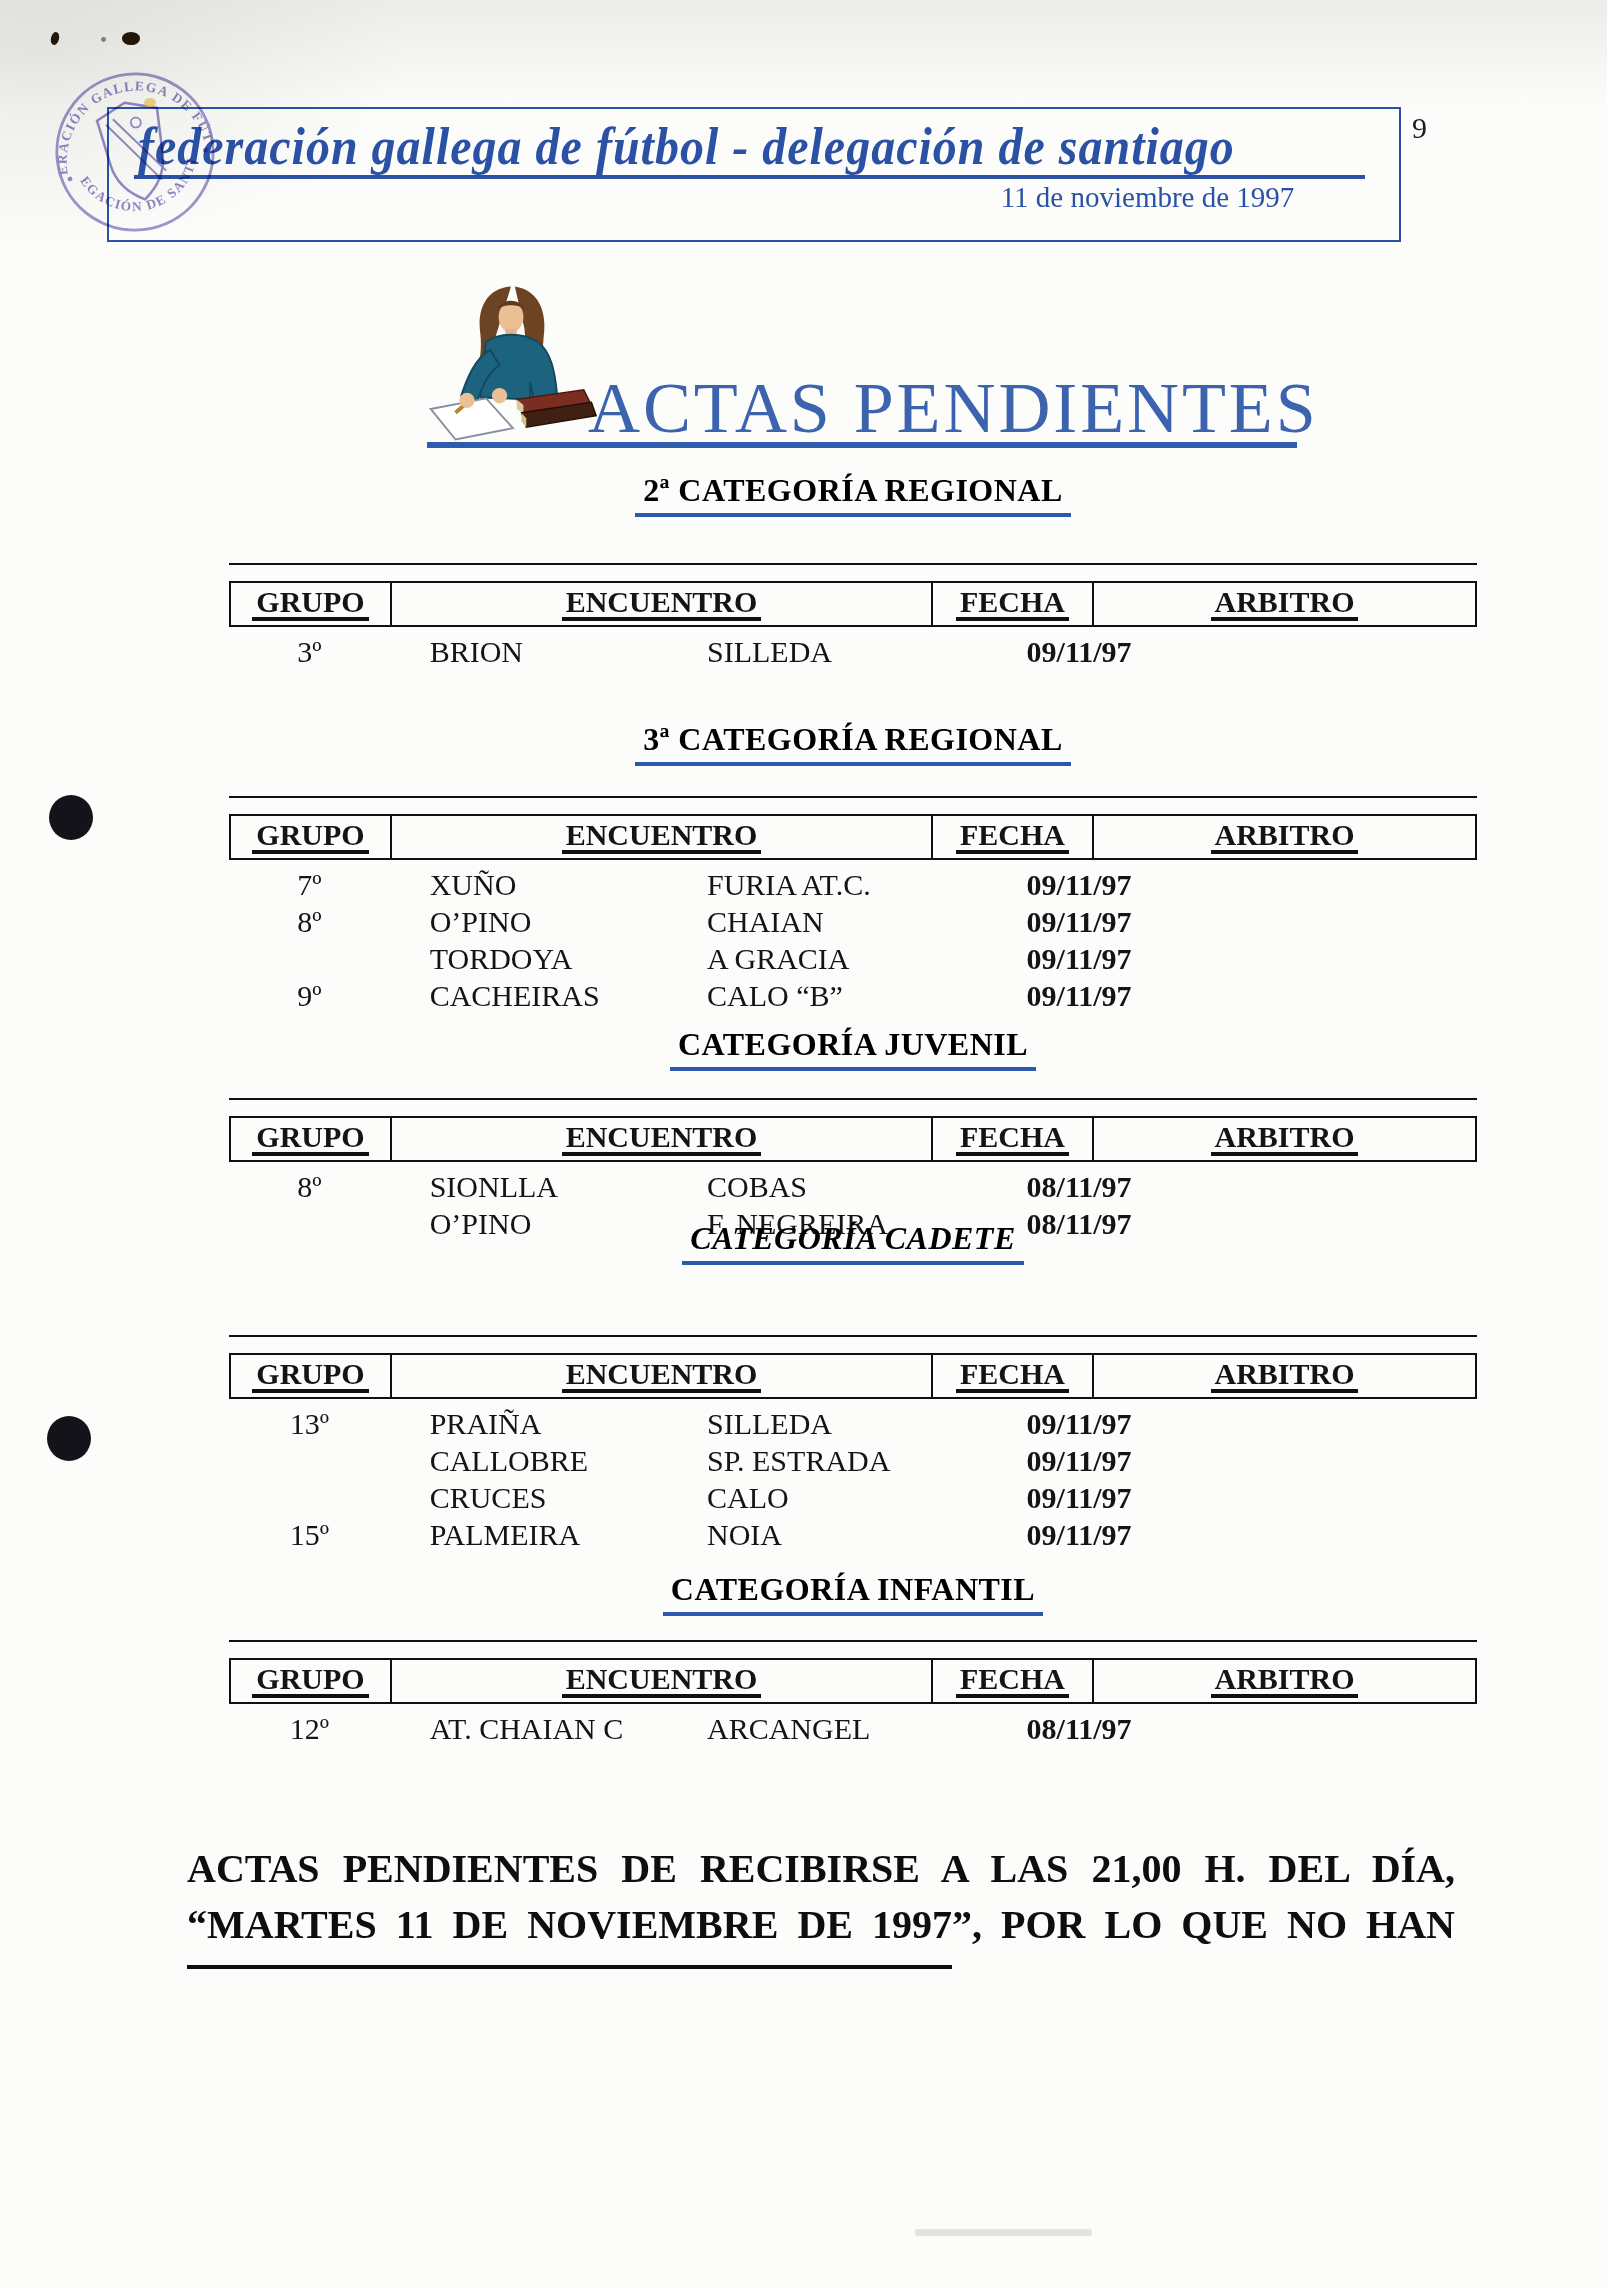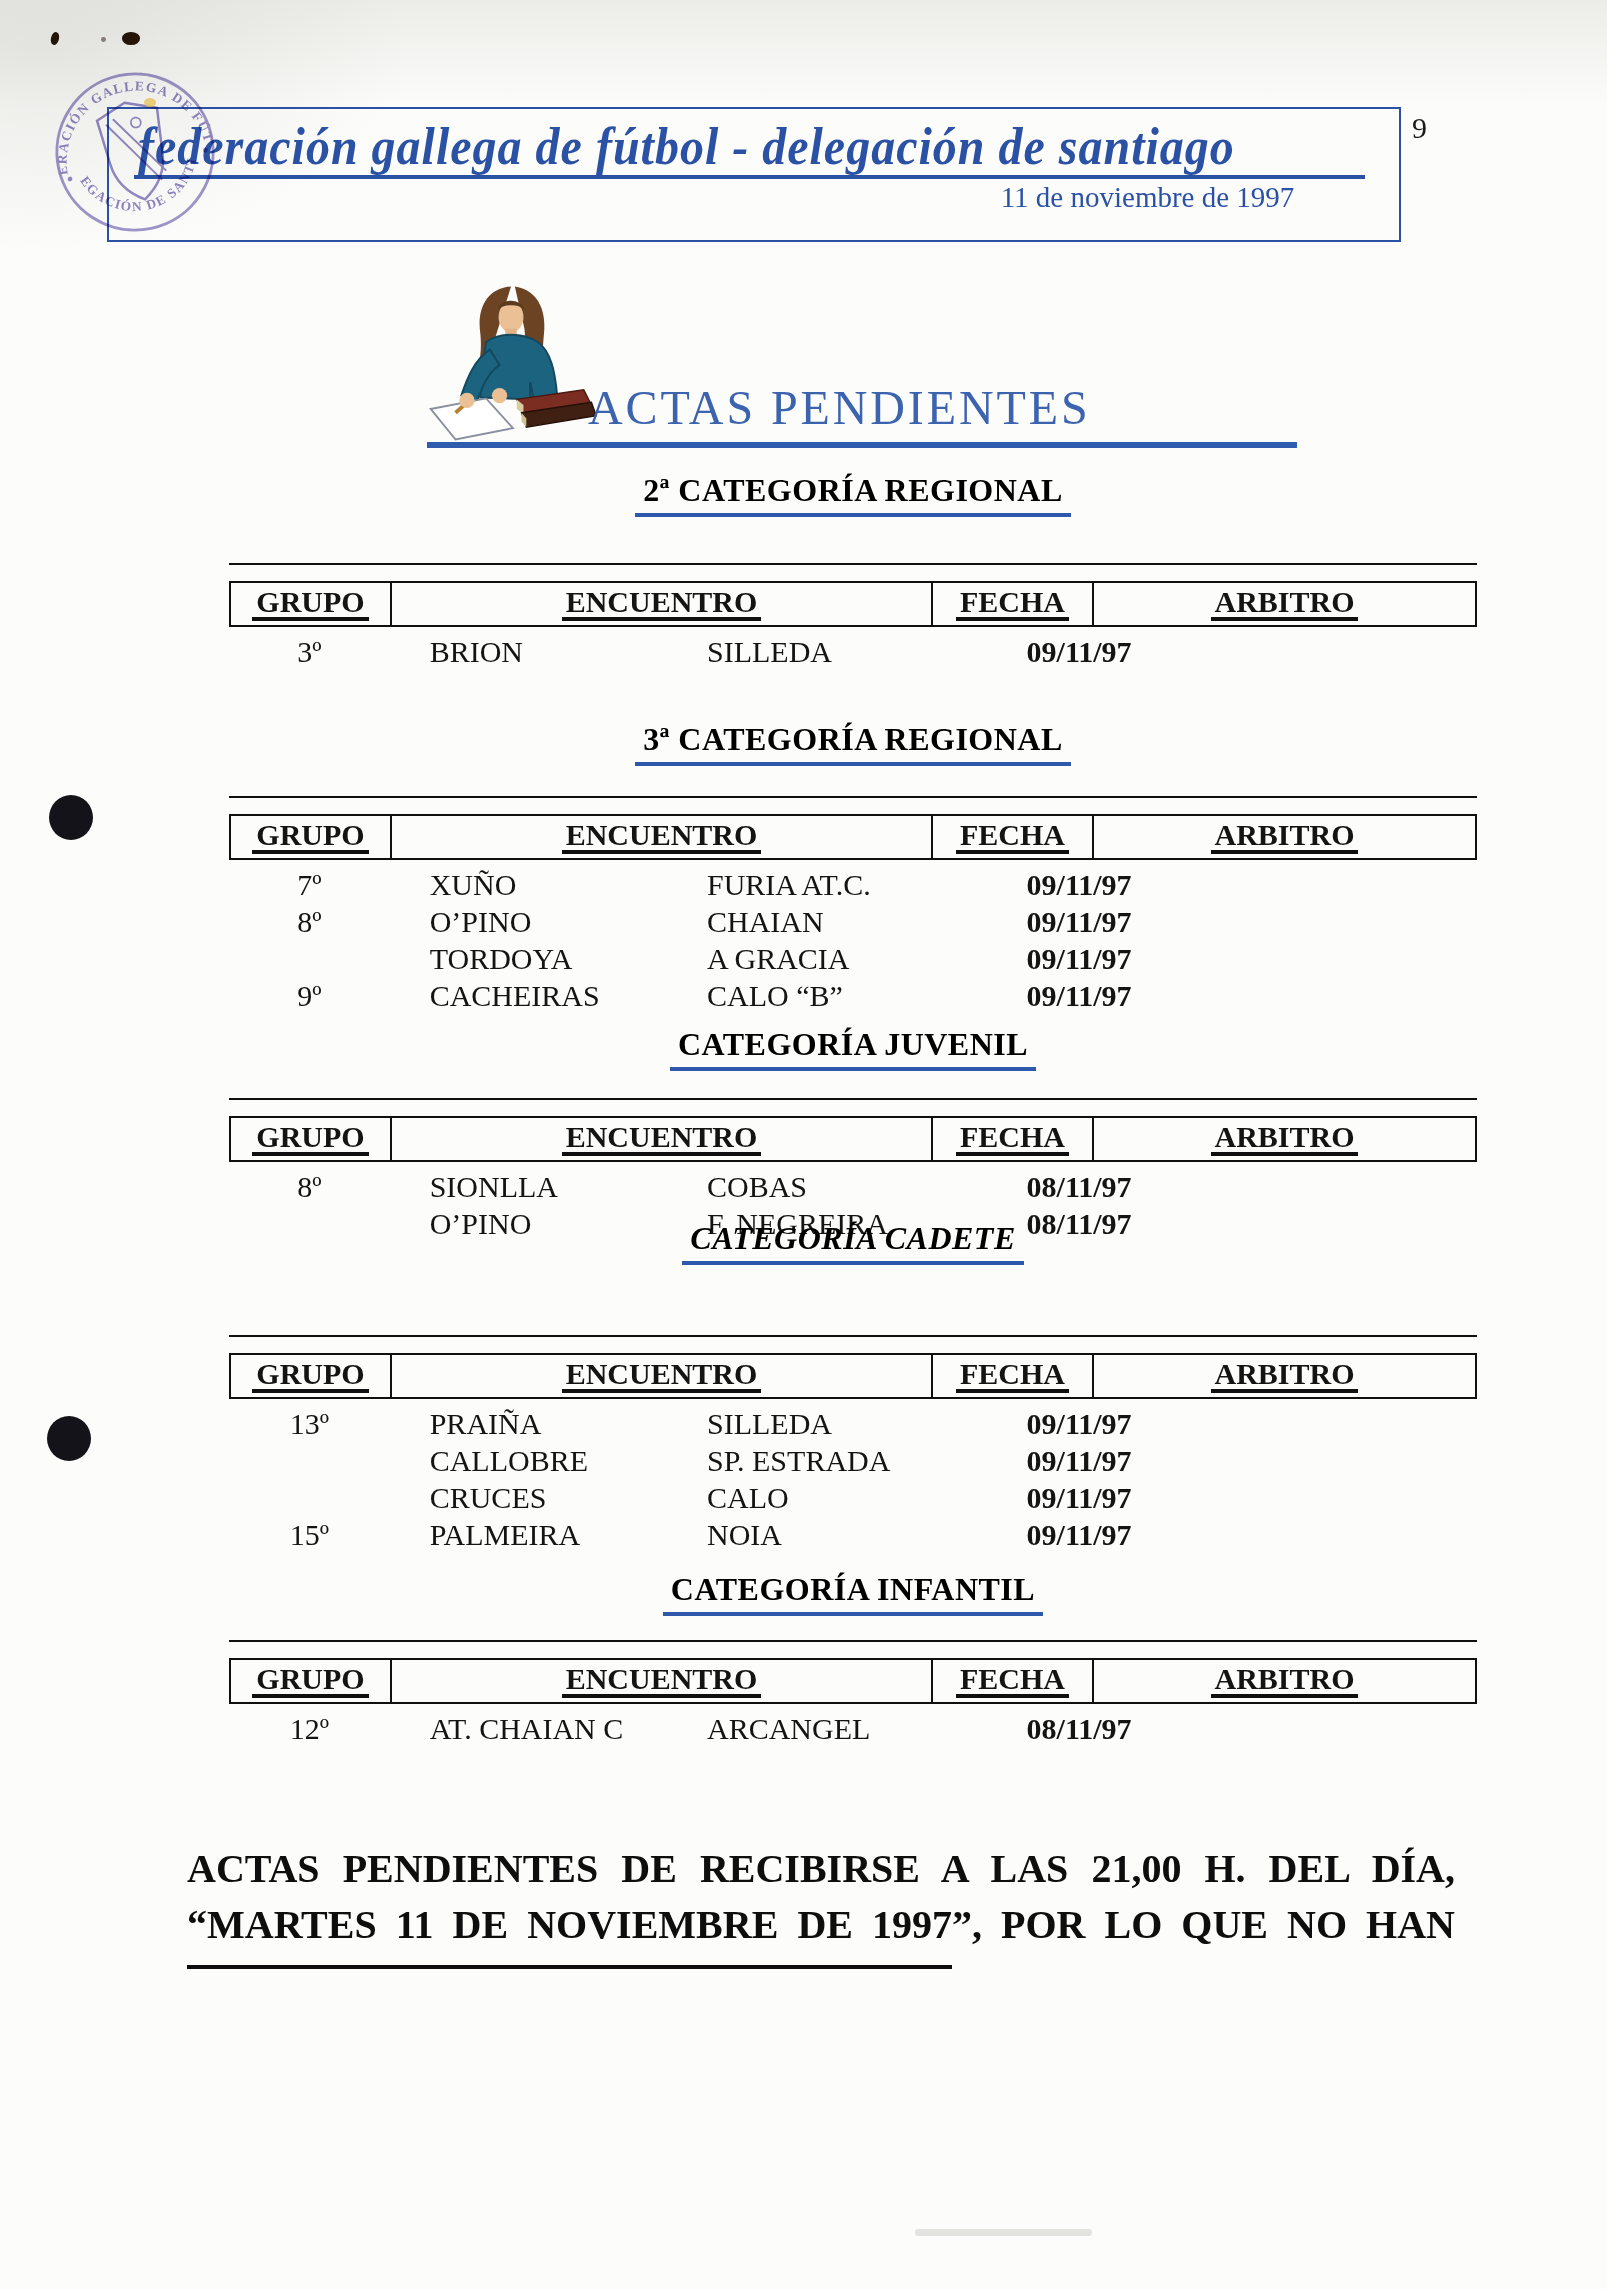--- a/index.html
+++ b/index.html
@@ -46,21 +46,21 @@
   .stamp{
     position:absolute; left:51px; top:68px; width:168px; height:168px;
     transform:rotate(-12deg); opacity:0.85; mix-blend-mode:multiply;
   }
   .stamp-dot-yellow{position:absolute; left:144px; top:98px; width:11.7px; height:8.8px;
     background:#e8c25a; border-radius:50%; opacity:.8;}
 
   
   .clipart{position:absolute; left:419px; top:275px; width:185px; height:177px;}
   .doc-title{
-    position:absolute; left:588px; top:378px; font-size:48px; line-height:60px;
+    position:absolute; left:588px; top:378px; font-size:72px; line-height:60px;
     color:#3c63ae; letter-spacing:2.9px; white-space:nowrap;
   }
   .doc-title-underline{
     position:absolute; left:427px; top:442px; width:870px; height:5.9px; background:#2f5cae;
   }
 
   
   .section-title{
     position:absolute; left:229px; width:1248px; text-align:center;
     font-size:32px; font-weight:bold; color:#000000; letter-spacing:0.5px;

